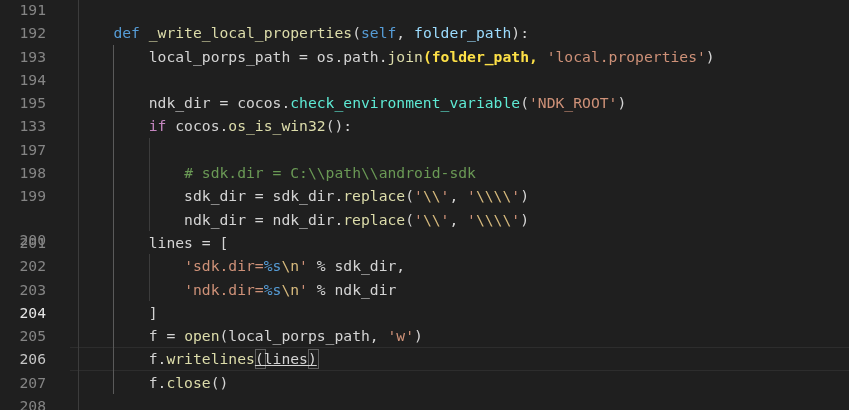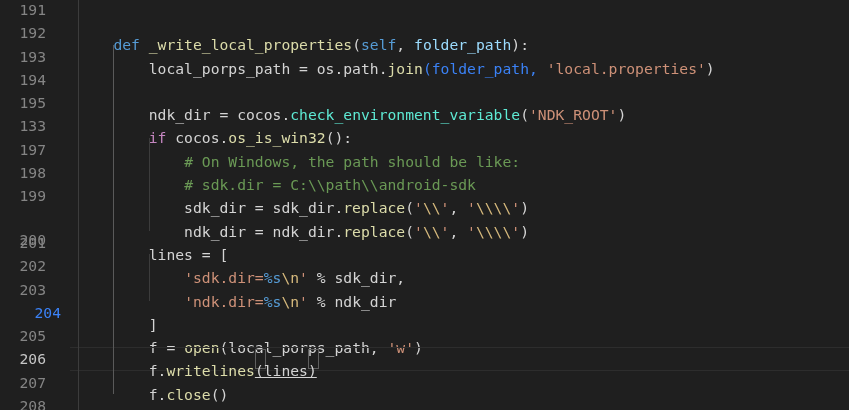--- a/index.html
+++ b/index.html
@@ -9,21 +9,21 @@
     font-family:"DejaVu Sans Mono","Liberation Mono",monospace;
     font-size:14.7px;
   }
   .rows{position:absolute;top:-2px;left:0;right:0}
   .row{position:relative;height:23.3px}
   .ln{
     position:absolute;left:0;top:0;width:46px;height:100%;
     text-align:right;line-height:23.3px;user-select:none;
   }
   .code{
-    position:absolute;left:78px;top:12px;height:100%;
+    position:absolute;left:78px;top:0;height:100%;
     white-space:pre;line-height:23.3px;
   }
   .guide{position:absolute;top:0;bottom:0;width:1px;pointer-events:none}
   .line-highlight{
     position:absolute;left:70px;right:0;top:0;bottom:0;
     border-top:1px solid;border-bottom:1px solid;pointer-events:none;
   }
   .bracket{
     position:absolute;top:2px;height:18px;width:1ch;
     border:1px solid;box-sizing:content-box;pointer-events:none;
@@ -41,21 +41,21 @@
       </div>
       <div class="row">
         <span class="ln" style="color: rgb(133, 133, 133);">192</span>
         <span class="guide" style="left: calc(0ch + 78px); background: rgb(60, 60, 60);"></span>
         <span class="code"><span style="color: rgb(212, 212, 212);">    </span><span style="color: rgb(86, 156, 214);">def</span><span style="color: rgb(212, 212, 212);"> </span><span style="color: rgb(220, 220, 170);">_write_local_properties</span><span style="color: rgb(212, 212, 212);">(</span><span style="color: rgb(86, 156, 214);">self</span><span style="color: rgb(212, 212, 212);">, </span><span style="color: rgb(156, 220, 254);">folder_path</span><span style="color: rgb(212, 212, 212);">):</span></span>
       </div>
       <div class="row">
         <span class="ln" style="color: rgb(133, 133, 133);">193</span>
         <span class="guide" style="left: calc(0ch + 78px); background: rgb(60, 60, 60);"></span>
         <span class="guide" style="left: calc(4ch + 78px); background: rgb(90, 90, 90);"></span>
-        <span class="code"><span style="color: rgb(212, 212, 212);">        local_porps_path = os.path.</span><span style="color: rgb(220, 220, 170);">join</span><span style="color: #3b82f6;">(folder_path, </span><span style="color: rgb(206, 145, 120);">'local.properties'</span><span style="color: rgb(212, 212, 212);">)</span></span>
+        <span class="code"><span style="color: rgb(212, 212, 212);">        local_porps_path = os.path.</span><span style="color: rgb(220, 220, 170);">join</span><span style="color: #fde047; font-weight: bold;">(folder_path, </span><span style="color: rgb(206, 145, 120);">'local.properties'</span><span style="color: rgb(212, 212, 212);">)</span></span>
       </div>
       <div class="row">
         <span class="ln" style="color: rgb(133, 133, 133);">194</span>
         <span class="guide" style="left: calc(0ch + 78px); background: rgb(60, 60, 60);"></span>
         <span class="guide" style="left: calc(4ch + 78px); background: rgb(90, 90, 90);"></span>
       </div>
       <div class="row">
         <span class="ln" style="color: rgb(133, 133, 133);">195</span>
         <span class="guide" style="left: calc(0ch + 78px); background: rgb(60, 60, 60);"></span>
         <span class="guide" style="left: calc(4ch + 78px); background: rgb(90, 90, 90);"></span>
@@ -65,21 +65,21 @@
         <span class="ln" style="color: rgb(133, 133, 133);">133</span>
         <span class="guide" style="left: calc(0ch + 78px); background: rgb(60, 60, 60);"></span>
         <span class="guide" style="left: calc(4ch + 78px); background: rgb(90, 90, 90);"></span>
         <span class="code"><span style="color: rgb(212, 212, 212);">        </span><span style="color: rgb(197, 134, 192);">if</span><span style="color: rgb(212, 212, 212);"> cocos.</span><span style="color: rgb(220, 220, 170);">os_is_win32</span><span style="color: rgb(212, 212, 212);">():</span></span>
       </div>
       <div class="row">
         <span class="ln" style="color: rgb(133, 133, 133);">197</span>
         <span class="guide" style="left: calc(0ch + 78px); background: rgb(60, 60, 60);"></span>
         <span class="guide" style="left: calc(4ch + 78px); background: rgb(90, 90, 90);"></span>
         <span class="guide" style="left: calc(8ch + 78px); background: rgb(60, 60, 60);"></span>
-        <span class="code"><span style="color: rgb(212, 212, 212);">            </span><span style="color: rgb(106, 153, 85);"># On Windows, the path should be like:</span></span>
+        <span class="code"><span style="color: rgb(212, 212, 212);">            </span></span>
       </div>
       <div class="row">
         <span class="ln" style="color: rgb(133, 133, 133);">198</span>
         <span class="guide" style="left: calc(0ch + 78px); background: rgb(60, 60, 60);"></span>
         <span class="guide" style="left: calc(4ch + 78px); background: rgb(90, 90, 90);"></span>
         <span class="guide" style="left: calc(8ch + 78px); background: rgb(60, 60, 60);"></span>
         <span class="code"><span style="color: rgb(212, 212, 212);">            </span><span style="color: rgb(106, 153, 85);"># sdk.dir = C:\\path\\android-sdk</span></span>
       </div>
       <div class="row">
         <span class="ln" style="color: rgb(133, 133, 133);">199</span>
@@ -109,21 +109,21 @@
         <span class="code"><span style="color: rgb(212, 212, 212);">            </span><span style="color: rgb(206, 145, 120);">'sdk.dir=</span><span style="color: rgb(86, 156, 214);">%s</span><span style="color: rgb(215, 186, 125);">\n</span><span style="color: rgb(206, 145, 120);">'</span><span style="color: rgb(212, 212, 212);"> % sdk_dir,</span></span>
       </div>
       <div class="row">
         <span class="ln" style="color: rgb(133, 133, 133);">203</span>
         <span class="guide" style="left: calc(0ch + 78px); background: rgb(60, 60, 60);"></span>
         <span class="guide" style="left: calc(4ch + 78px); background: rgb(90, 90, 90);"></span>
         <span class="guide" style="left: calc(8ch + 78px); background: rgb(60, 60, 60);"></span>
         <span class="code"><span style="color: rgb(212, 212, 212);">            </span><span style="color: rgb(206, 145, 120);">'ndk.dir=</span><span style="color: rgb(86, 156, 214);">%s</span><span style="color: rgb(215, 186, 125);">\n</span><span style="color: rgb(206, 145, 120);">'</span><span style="color: rgb(212, 212, 212);"> % ndk_dir</span></span>
       </div>
       <div class="row">
-        <span class="ln" style="color: #3b82f6; padding-left: 15px;">204</span>
+        <span class="ln" style="color: #e5e5e5;">204</span>
         <span class="guide" style="left: calc(0ch + 78px); background: rgb(60, 60, 60);"></span>
         <span class="guide" style="left: calc(4ch + 78px); background: rgb(90, 90, 90);"></span>
         <span class="code"><span style="color: rgb(212, 212, 212);">        ]</span></span>
       </div>
       <div class="row">
         <span class="ln" style="color: rgb(133, 133, 133);">205</span>
         <span class="guide" style="left: calc(0ch + 78px); background: rgb(60, 60, 60);"></span>
         <span class="guide" style="left: calc(4ch + 78px); background: rgb(90, 90, 90);"></span>
         <span class="code"><span style="color: rgb(212, 212, 212);">        f = </span><span style="color: rgb(220, 220, 170);">open</span><span style="color: rgb(212, 212, 212);">(local_porps_path, </span><span style="color: rgb(206, 145, 120);">'w'</span><span style="color: rgb(212, 212, 212);">)</span></span>
       </div>

